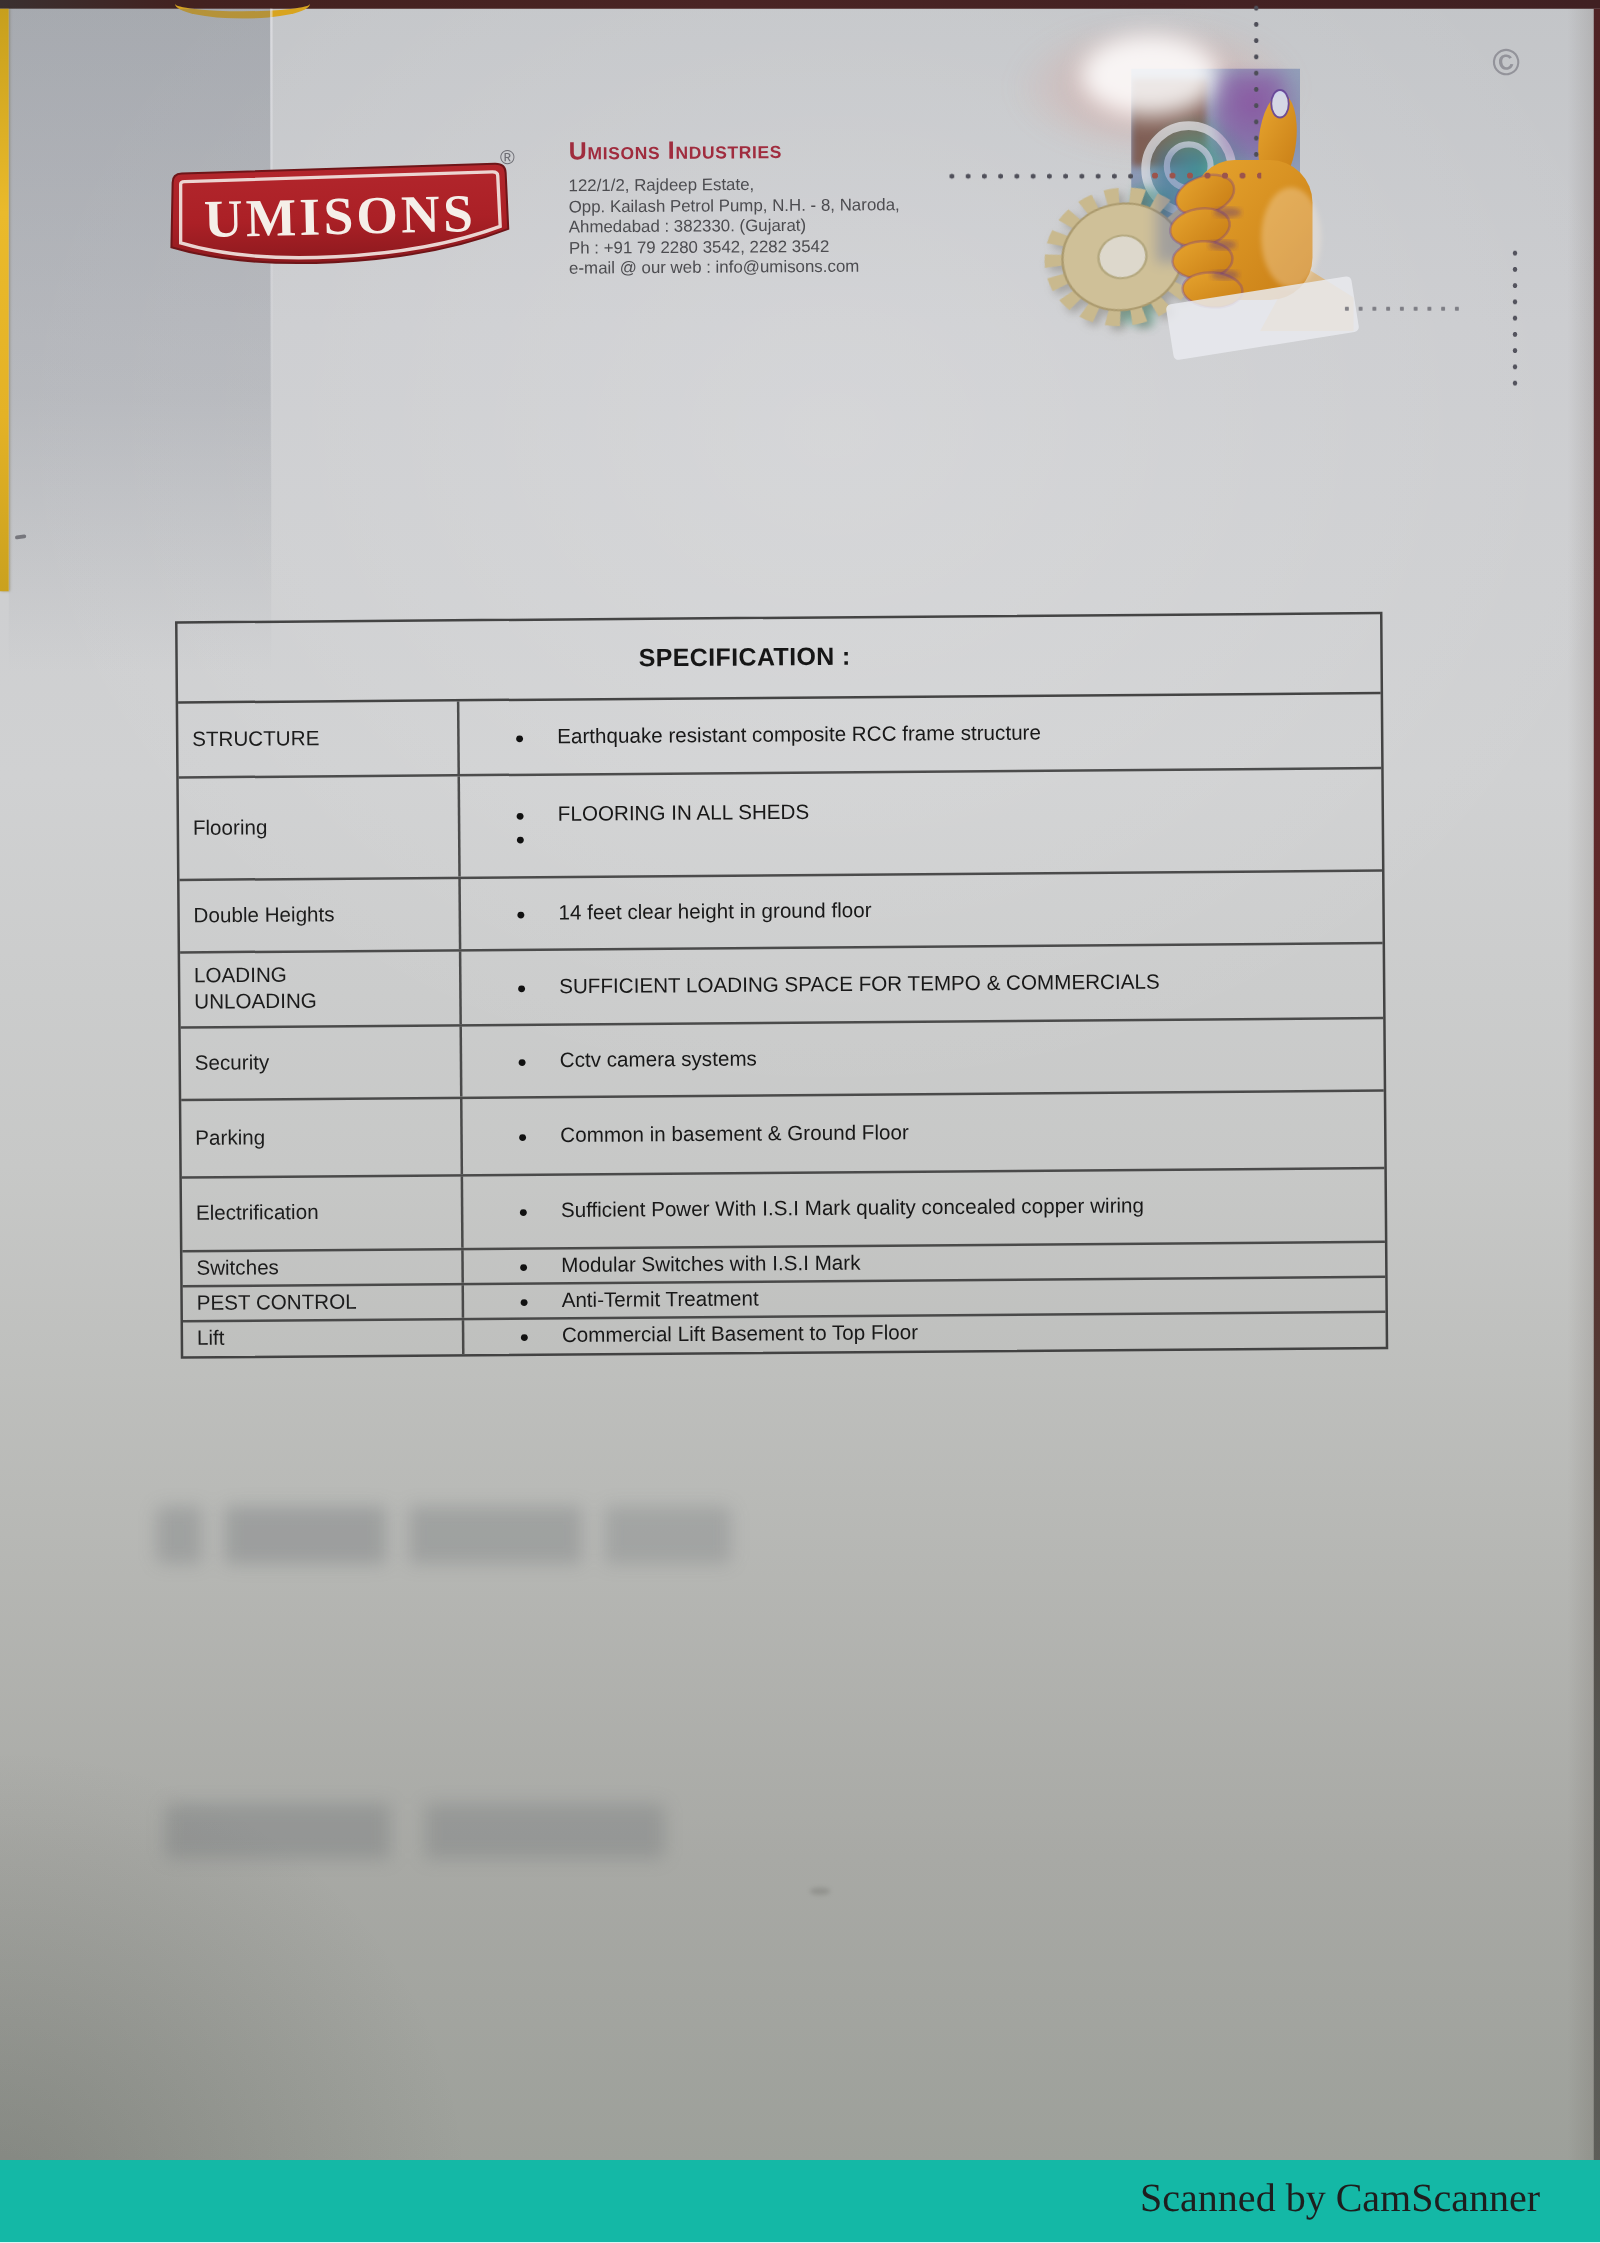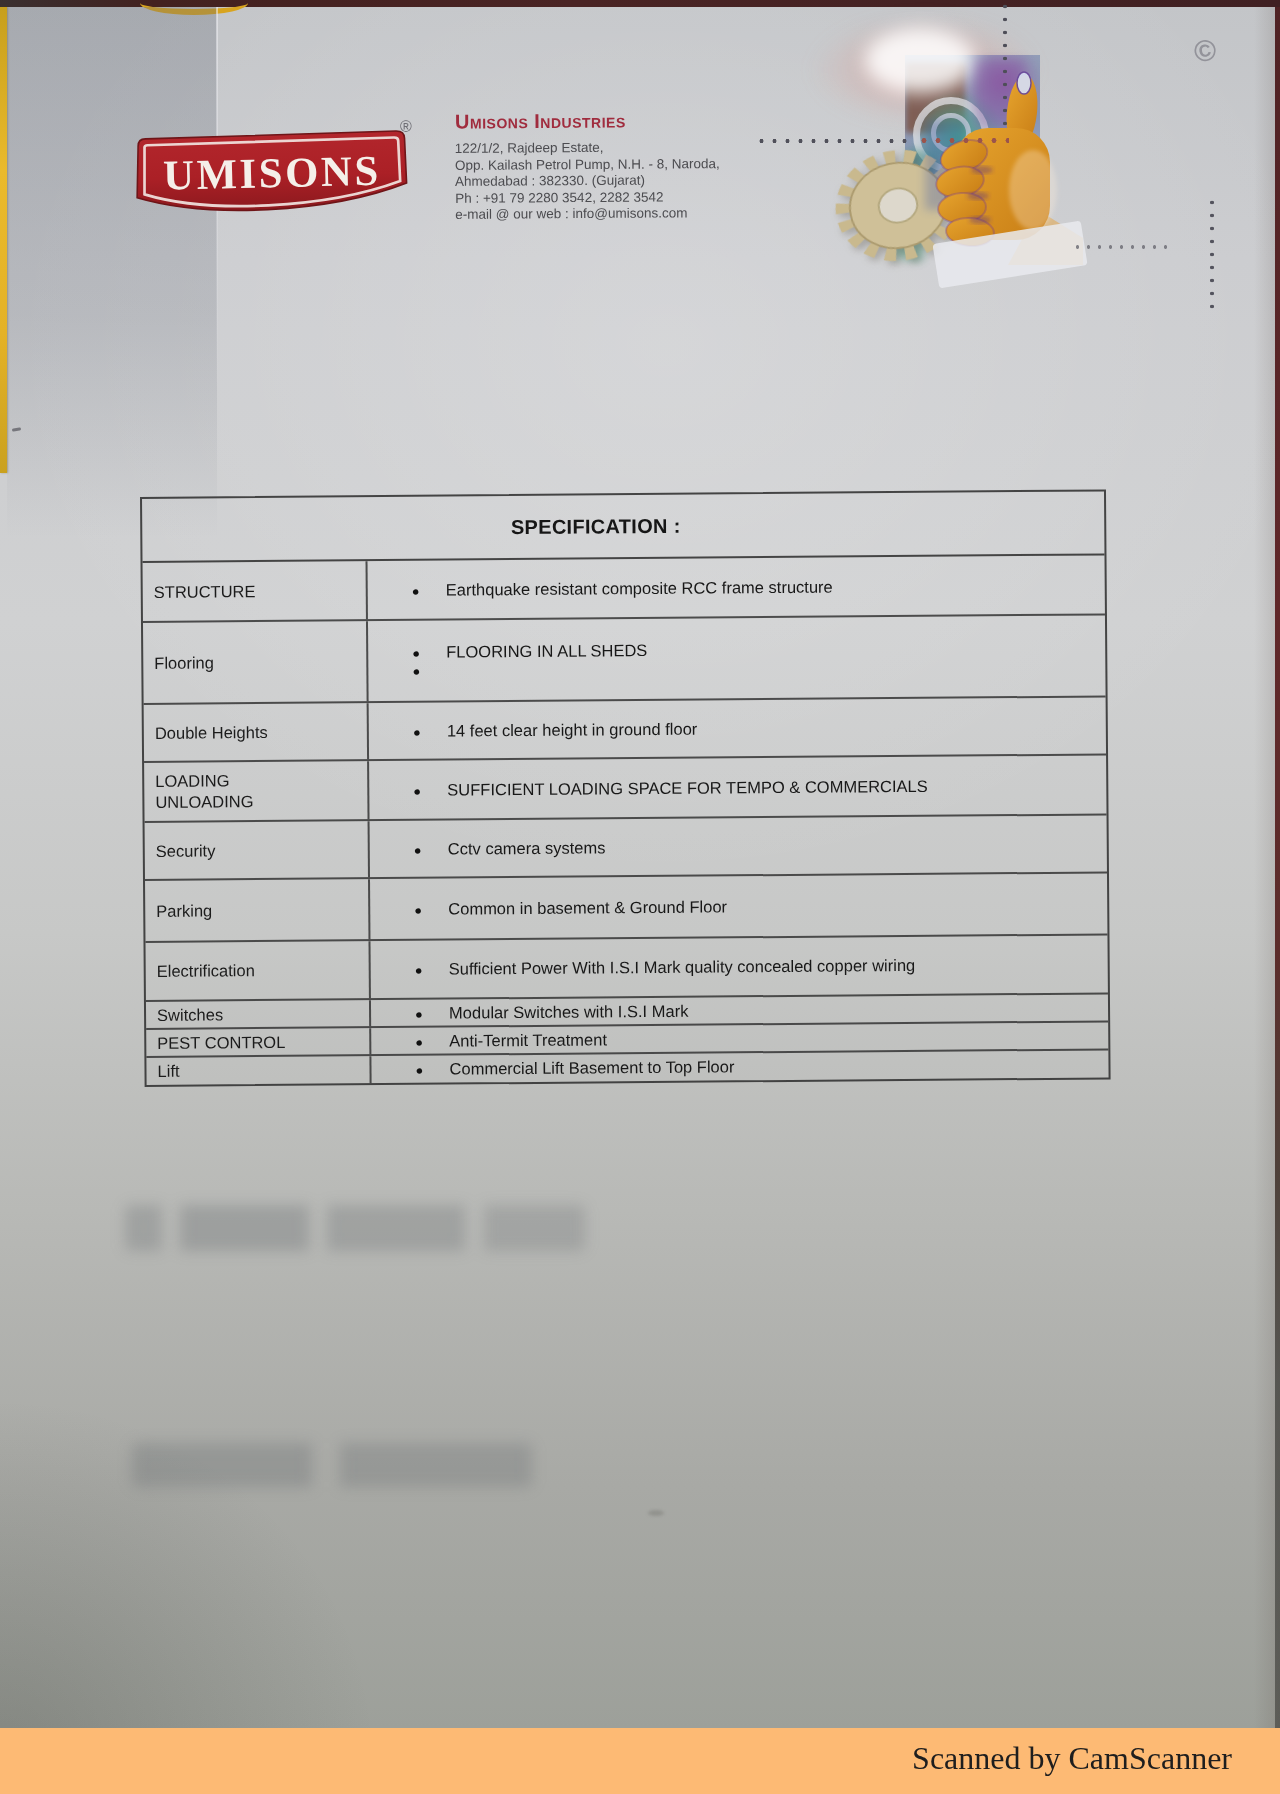--- a/index.html
+++ b/index.html
@@ -99,21 +99,21 @@
   .spec-row:nth-child(9){height:26px;}
   .spec-row:nth-child(10){height:27px;}
   
   .ghost1{position:absolute;left:125px;top:1205px;width:460px;height:46px;border-radius:6px;
     background:linear-gradient(90deg,rgba(90,95,100,0.25) 0 8%,transparent 8% 12%,rgba(90,95,100,0.28) 12% 40%,transparent 40% 44%,rgba(90,95,100,0.25) 44% 74%,transparent 74% 78%,rgba(90,95,100,0.22) 78% 100%);
     filter:blur(7px);}
   .ghost2{position:absolute;left:132px;top:1443px;width:400px;height:44px;border-radius:6px;
     background:linear-gradient(90deg,rgba(90,95,100,0.26) 0 45%,transparent 45% 52%,rgba(90,95,100,0.24) 52% 100%);
     filter:blur(7px);}
   
-  .scan-band{position:absolute;left:0;top:1728px;width:1280px;height:66px;background:#fdba74;}
+  .scan-band{position:absolute;left:0;top:1728px;width:1280px;height:66px;background:#14b8a6;}
   .scan-credit{position:absolute;right:48px;top:12px;font-family:"Liberation Serif",serif;
     font-size:32px;color:#1e1e1e;}
 </style>
 </head>
 <body>
 
 <div class="stage">
   <div class="photo">
     <div class="top-bar"></div>
     <div class="yellow-arc"></div>

